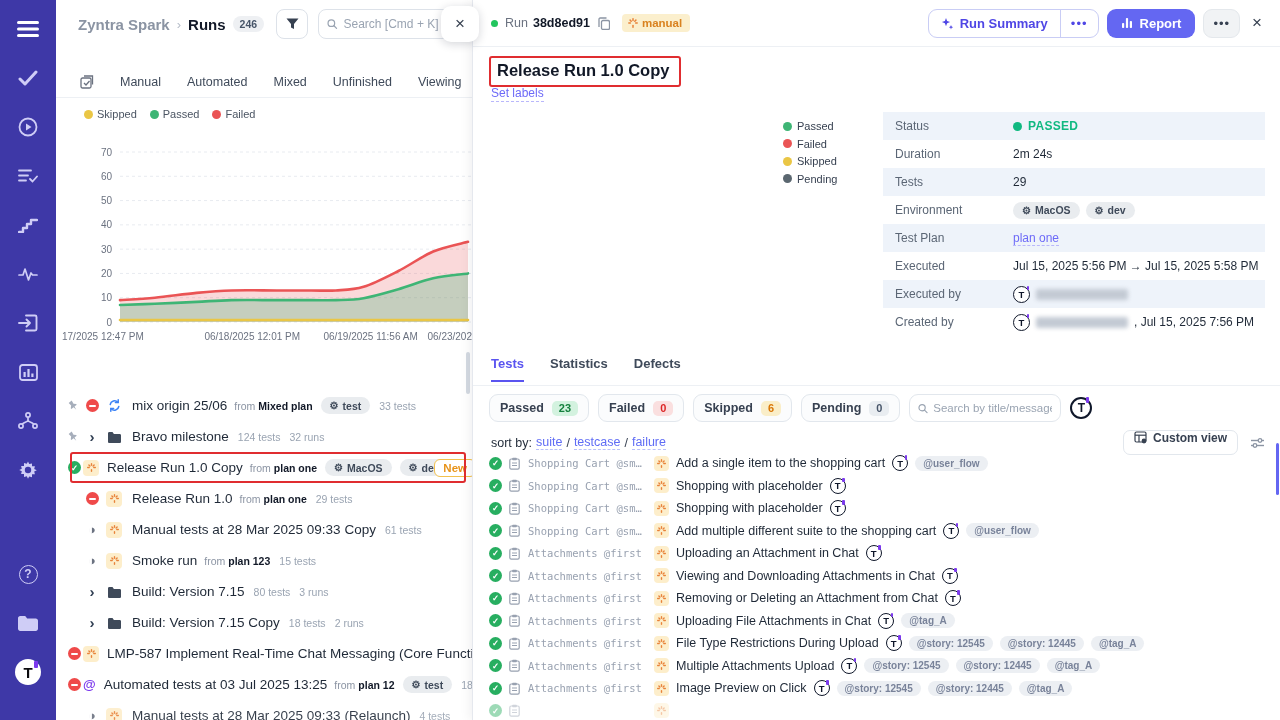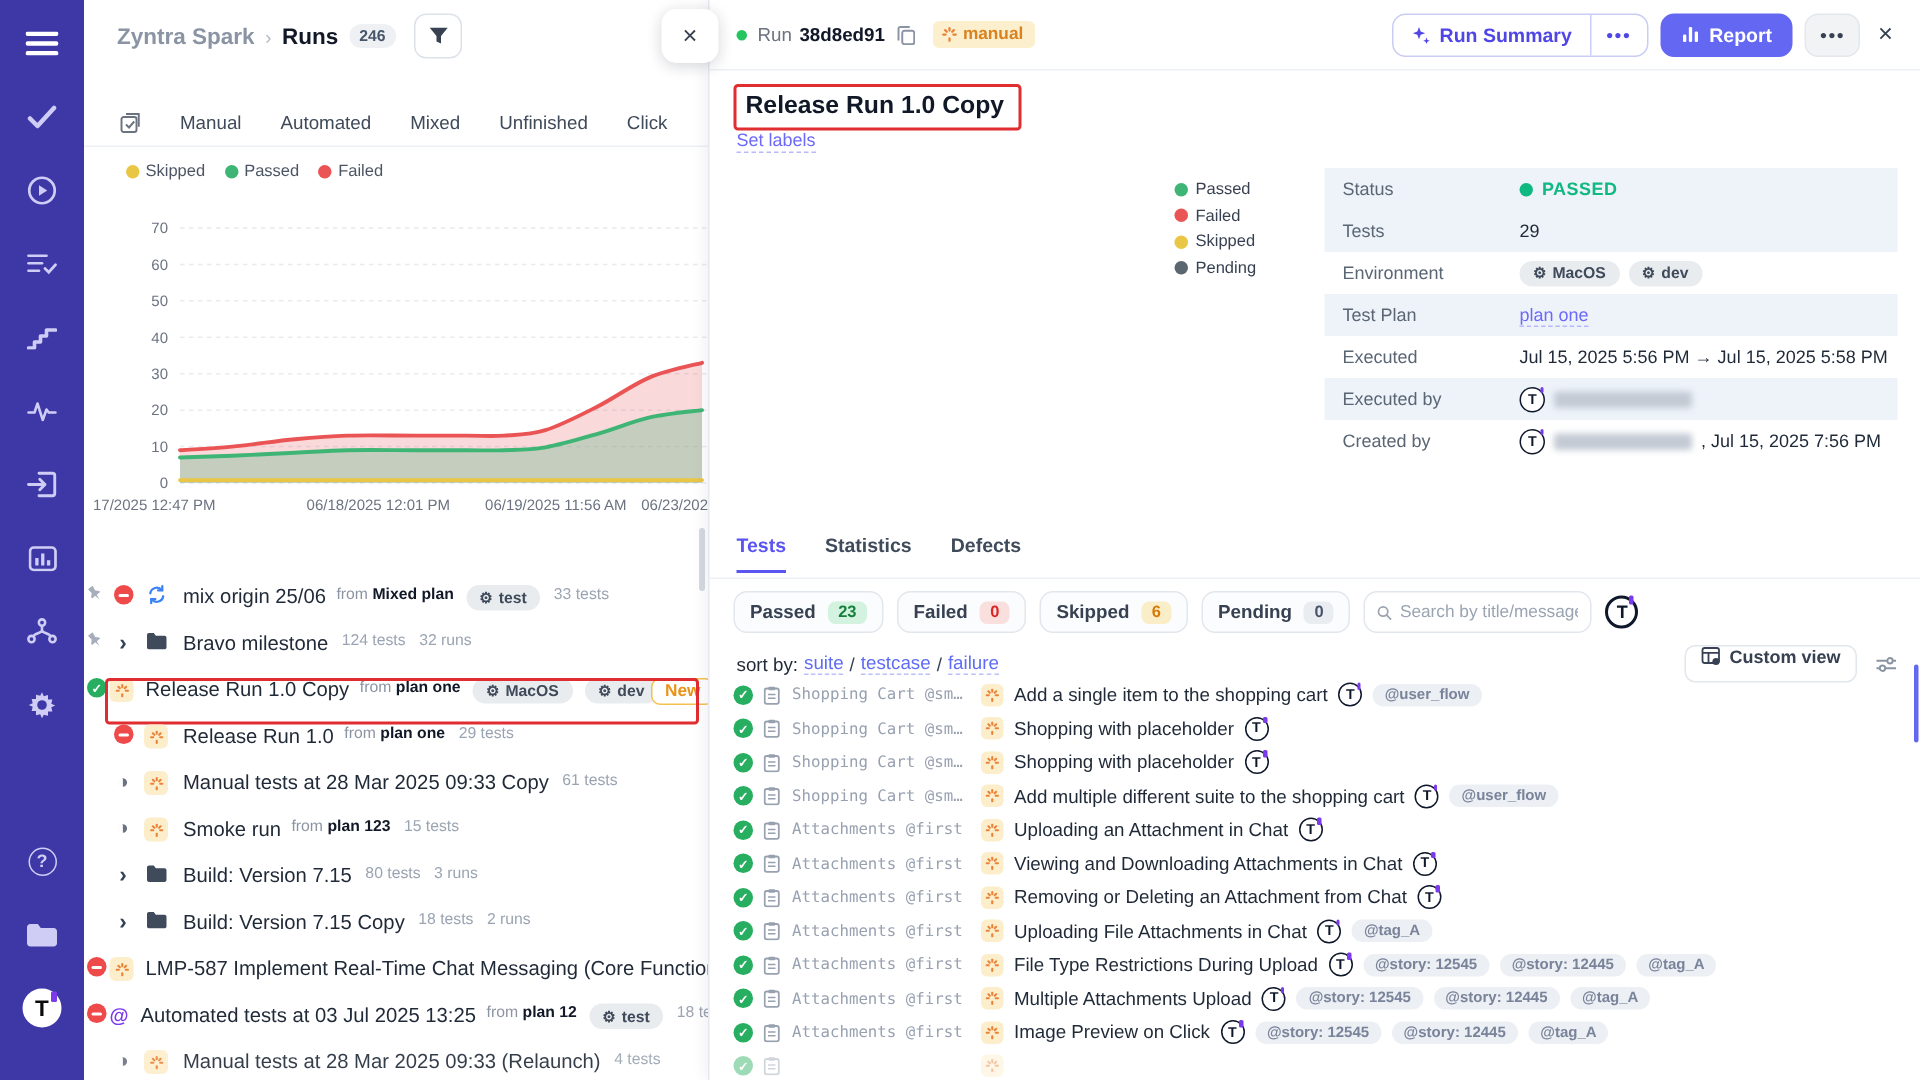--- a/index.html
+++ b/index.html
@@ -39,21 +39,21 @@
   #lpTabs .sel-ic { color:#6b7280; display:flex; cursor:pointer;}
   #lpTabs .tab { color:#3f4a5a; font-size:12.5px; cursor:pointer; }
 
   #lpLegend { position:absolute; left:28px; top:108px; display:flex; gap:13px; font-size:11px; color:#4b5563; }
   #lpLegend .li { display:flex; align-items:center; gap:4px;}
   .dot { width:9px; height:9px; border-radius:50%; display:inline-block; }
 
   #trendSvg { position:absolute; left:2px; top:124px; }
 
   #runList { position:absolute; left:0; top:390px; width:100%; height:330px; overflow:hidden; }
-  .rrow { height:31px; display:flex; align-items:flex-start; position:relative; white-space:nowrap; cursor:pointer;}
+  .rrow { height:31px; display:flex; align-items:center; padding-left:10px; position:relative; white-space:nowrap; cursor:pointer;}
   .rrow .pinbox { width:14px; display:flex; justify-content:center; }
   .rrow .stbox { width:20px; display:flex; justify-content:center; margin-left:2px;}
   .rrow .tybox { width:20px; display:flex; justify-content:center; margin-left:2px;}
   .minus-circle { width:13px; height:13px; border-radius:50%; background:#ef4a4a; position:relative; }
   .minus-circle:after { content:""; position:absolute; left:3px; top:5.5px; width:7px; height:2px; background:#fff; border-radius:1px;}
   .check-circle { width:13px; height:13px; border-radius:50%; background:#27ae60; color:#fff; font-size:8.5px; display:flex; align-items:center; justify-content:center; font-weight:700;}
   .half-circle { font-size:13px; color:#6b7280; line-height:1; }
   .chev { font-size:15px; font-weight:700; color:#334155; line-height:1; }
   .spark-badge { width:16px; height:16px; border-radius:4px; background:#fdeecb; display:flex; align-items:center; justify-content:center; }
   .robot-ic { color:#7c3aed; font-weight:700; font-size:13px; }
@@ -255,39 +255,46 @@
   <div id="lpHeader">
     <span class="crumb-project">Zyntra Spark</span>
     <span class="crumb-sep">›</span>
     <span class="crumb-section">Runs</span>
     <span class="count-badge">246</span>
     <span class="filter-btn">
       <svg width="13" height="12" viewBox="0 0 13 12">
           <path d="M0.5 0.5h12L8 6v5l-3-1.4V6z" fill="#374151"></path>
         </svg>
     </span>
+    <span class="search-box">
+      <svg width="12" height="12" viewBox="0 0 12 12">
+          <circle cx="5" cy="5" r="3.8" fill="none" stroke="#9aa4b2" stroke-width="1.4"></circle>
+          <line x1="8" y1="8" x2="11" y2="11" stroke="#9aa4b2" stroke-width="1.4" stroke-linecap="round"></line>
+        </svg>
+      <input type="text" placeholder="Search [Cmd + K]" style="">
+    </span>
   </div>
   <div id="lpCloseCard">
       <span>×</span>
     </div>
 
   <div id="lpTabs">
     <span class="sel-ic">
       <svg width="14" height="14" viewBox="0 0 14 14">
           <rect x="1" y="3" width="10" height="10" rx="1.5" fill="none" stroke="#6b7280" stroke-width="1.3"></rect>
           <path d="M4 8l2 2 3.5-4" fill="none" stroke="#6b7280" stroke-width="1.3"></path>
           <path d="M4 1h8.5v8.5" fill="none" stroke="#6b7280" stroke-width="1.3"></path>
         </svg>
     </span>
 
     <span class="tab">Manual</span>
       <span class="tab">Automated</span>
       <span class="tab">Mixed</span>
       <span class="tab">Unfinished</span>
-      <span class="tab">Click</span>
+      <span class="tab">Viewing</span>
   </div>
 
   <div id="lpLegend">
       <span class="li">
         <span class="dot" style="background: rgb(234, 198, 69);"></span>
         <span>Skipped</span>
       </span>
       <span class="li">
         <span class="dot" style="background: rgb(62, 181, 117);"></span>
         <span>Passed</span>
@@ -653,20 +660,26 @@
   <div id="detailTable">
       <div class="drow alt">
         <span class="dlabel">Status</span>
         <span class="dvalue">
           <span class="status-passed">
             <span class="dot"></span>
             <span>PASSED</span>
           </span>
         </span>
       </div>
+      <div class="drow">
+        <span class="dlabel">Duration</span>
+        <span class="dvalue">
+          <span>2m 24s</span>
+        </span>
+      </div>
       <div class="drow alt">
         <span class="dlabel">Tests</span>
         <span class="dvalue">
           <span>29</span>
         </span>
       </div>
       <div class="drow">
         <span class="dlabel">Environment</span>
         <span class="dvalue">
           <span class="env-chip" style="margin-left: 0px;">

